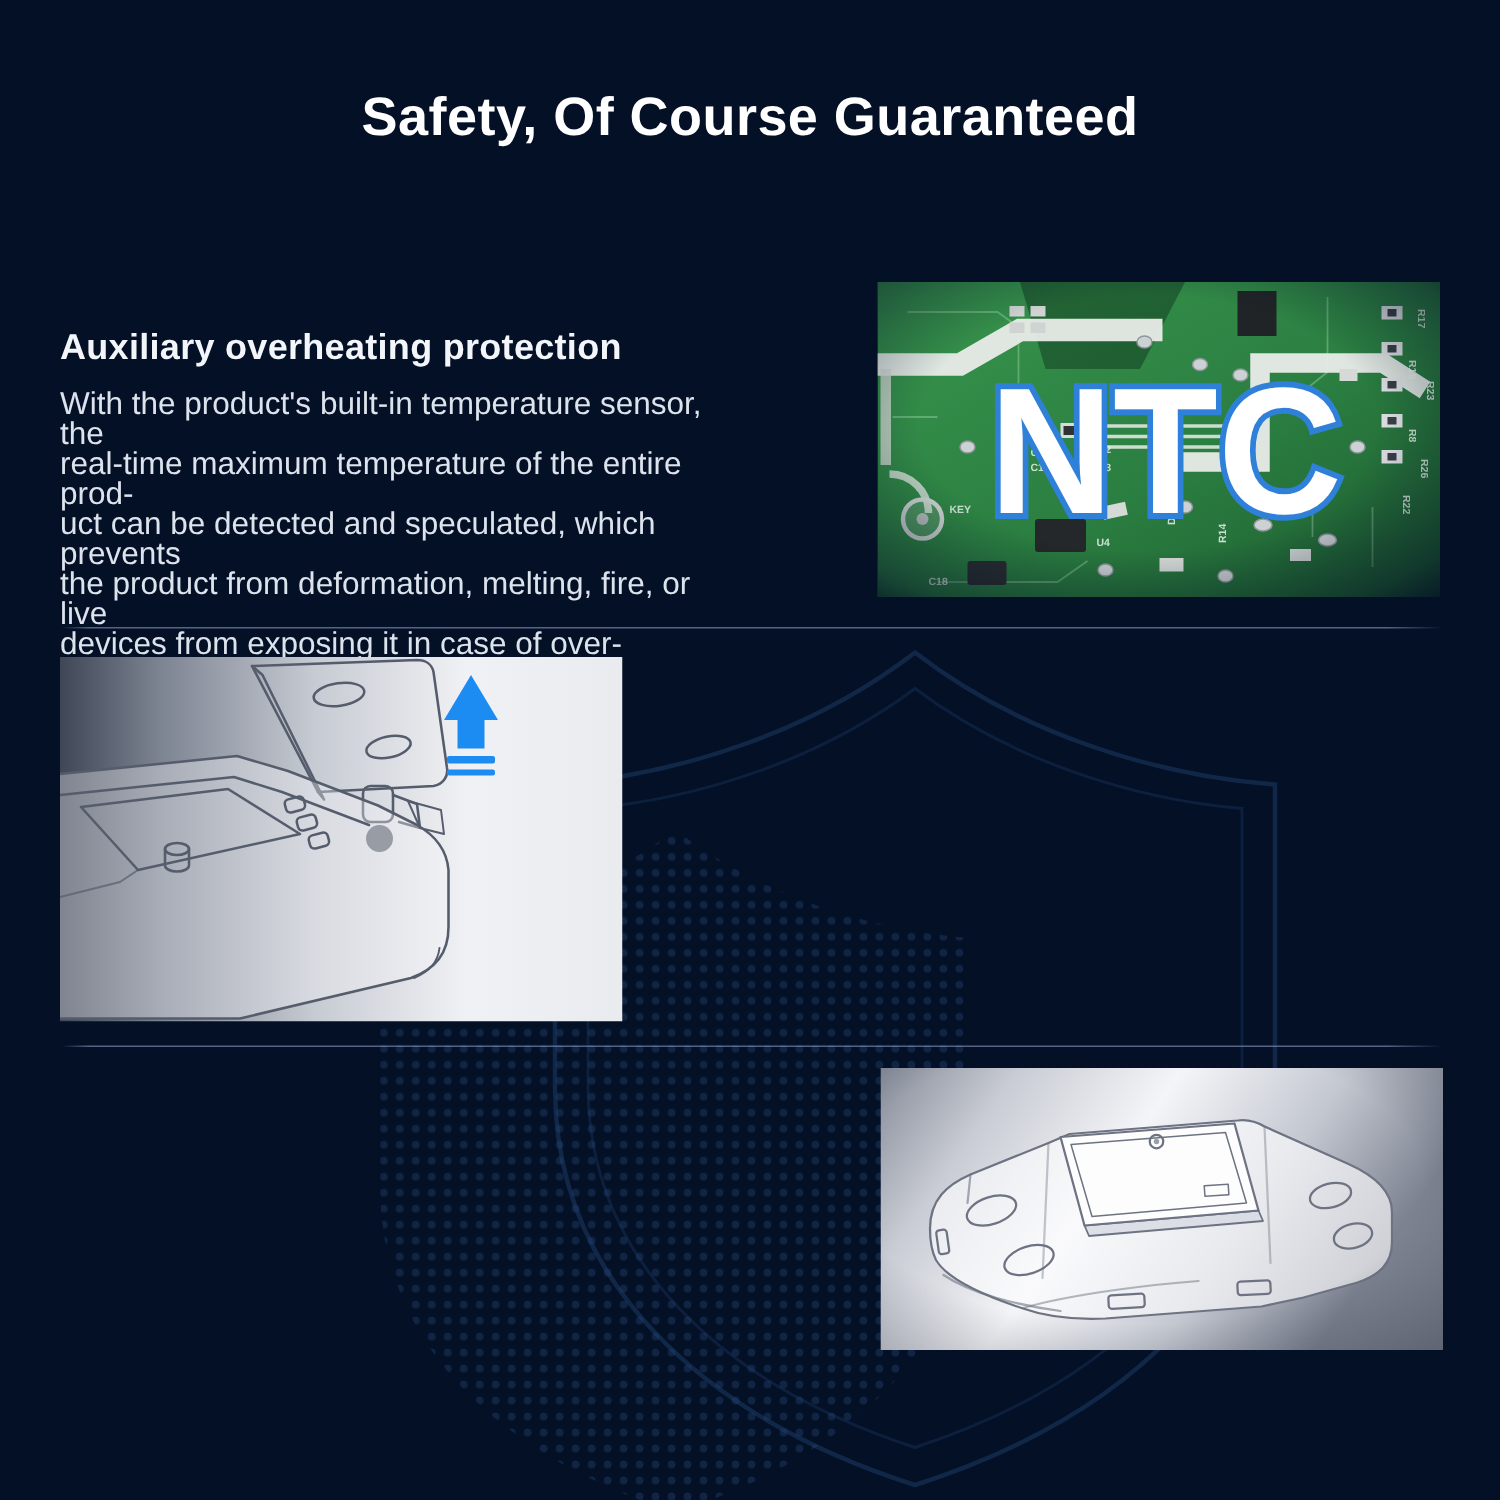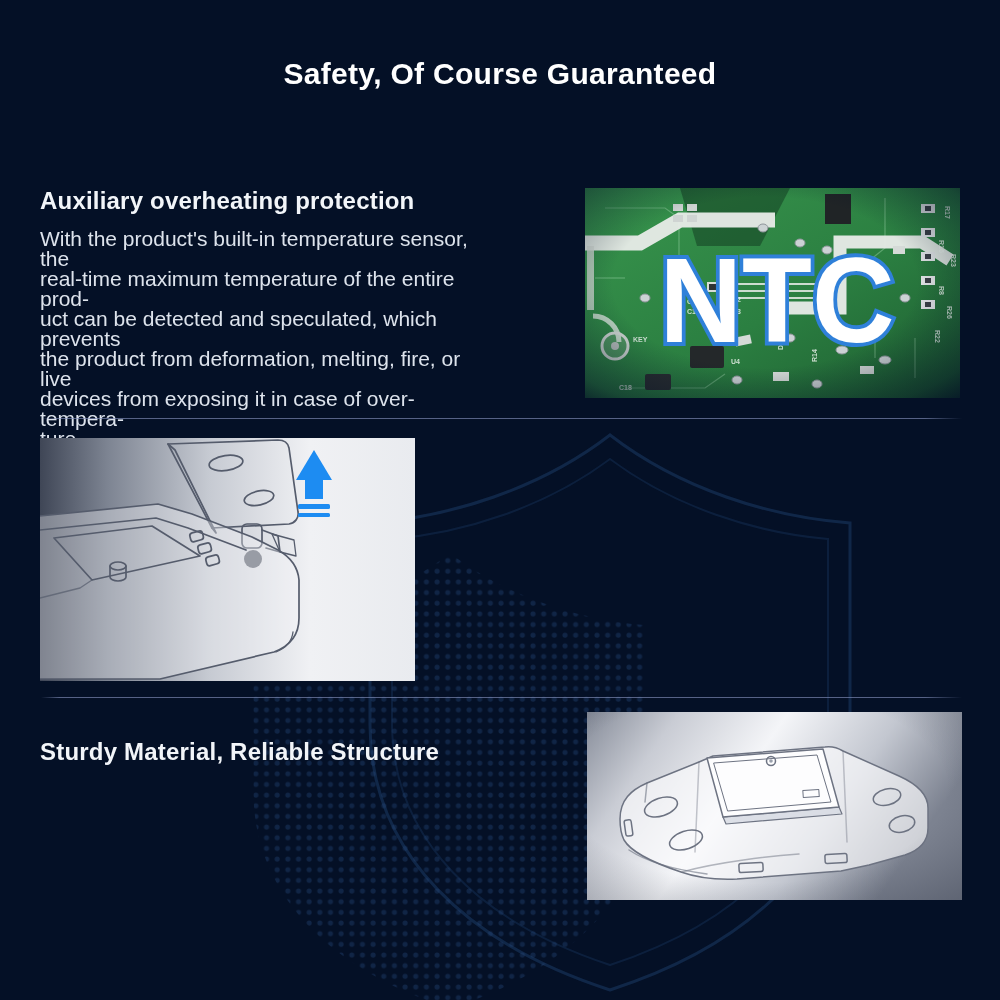--- a/index.html
+++ b/index.html
@@ -1,26 +1,26 @@
 <!DOCTYPE html>
 <html><head>
 <meta charset="utf-8">
 <style>
   html,body{margin:0;padding:0;background:#041026;}
   .page{position:relative;width:1000px;height:1000px;background:#041026;overflow:hidden;
         font-family:"Liberation Sans",sans-serif;}
   .page-title{position:absolute;top:57px;left:0;width:1000px;text-align:center;
-        font-size:30px;font-weight:700;color:#ffffff;letter-spacing:.3px;margin:0;}
+        font-size:36px;font-weight:700;color:#ffffff;letter-spacing:.3px;margin:0;}
   .text-block h2{margin:0 0 14px 0;font-size:24px;font-weight:700;color:#f2f5f9;letter-spacing:.2px;}
   .text-block p{margin:0;font-size:21px;line-height:20px;color:#dde3ec;white-space:pre-line;}
   .divider{position:absolute;left:41px;width:921px;height:1px;
         background:linear-gradient(90deg,rgba(130,142,185,0),rgba(130,142,185,.65) 2%,rgba(130,142,185,.65) 96%,rgba(130,142,185,0));}
   #divider-1{top:418px;}
   #divider-2{top:697px;}
-  #s1-text{position:absolute;left:40px;top:187px;width:430px;}
+  #s1-text{position:absolute;left:40px;top:218px;width:430px;}
   #s1-figure{position:absolute;left:585px;top:188px;width:375px;height:210px;}
   #s2-figure{position:absolute;left:40px;top:438px;width:375px;height:243px;}
   #s2-text{position:absolute;left:585px;top:496px;width:395px;}
   #s3-text{position:absolute;left:40px;top:738px;width:450px;}
   #s3-figure{position:absolute;left:587px;top:712px;width:375px;height:188px;}
   .figure svg{display:block;}
   #watermark{position:absolute;left:250px;top:425px;width:720px;height:575px;pointer-events:none;}
   .pcb-label{font-family:"Liberation Sans",sans-serif;font-size:7px;font-weight:bold;fill:#e9f1ea;opacity:.85;}
 </style>
 </head>
@@ -199,21 +199,20 @@
         <rect x="258" y="66" width="32" height="5" rx="1.5"></rect>
         <rect x="258" y="75" width="32" height="4" rx="1.5"></rect>
       </g>
     </svg>
   </div>
 
 
   <div class="divider" id="divider-2"></div>
 
   <div class="text-block" id="s3-text">
-    <h2>Sturdy Material, Reliable Structure</h2>
   </div>
 
   <div class="figure" id="s3-figure">
     <svg width="375" height="188" viewBox="0 0 375 188">
       <defs>
         <linearGradient id="s3bg" x1="0" y1="0" x2="1" y2="0.35">
           <stop offset="0" stop-color="#868c99"></stop>
             <stop offset=".22" stop-color="#c9ccd4"></stop>
           <stop offset=".48" stop-color="#f4f5f8"></stop>
             <stop offset=".75" stop-color="#c3c7d0"></stop>

